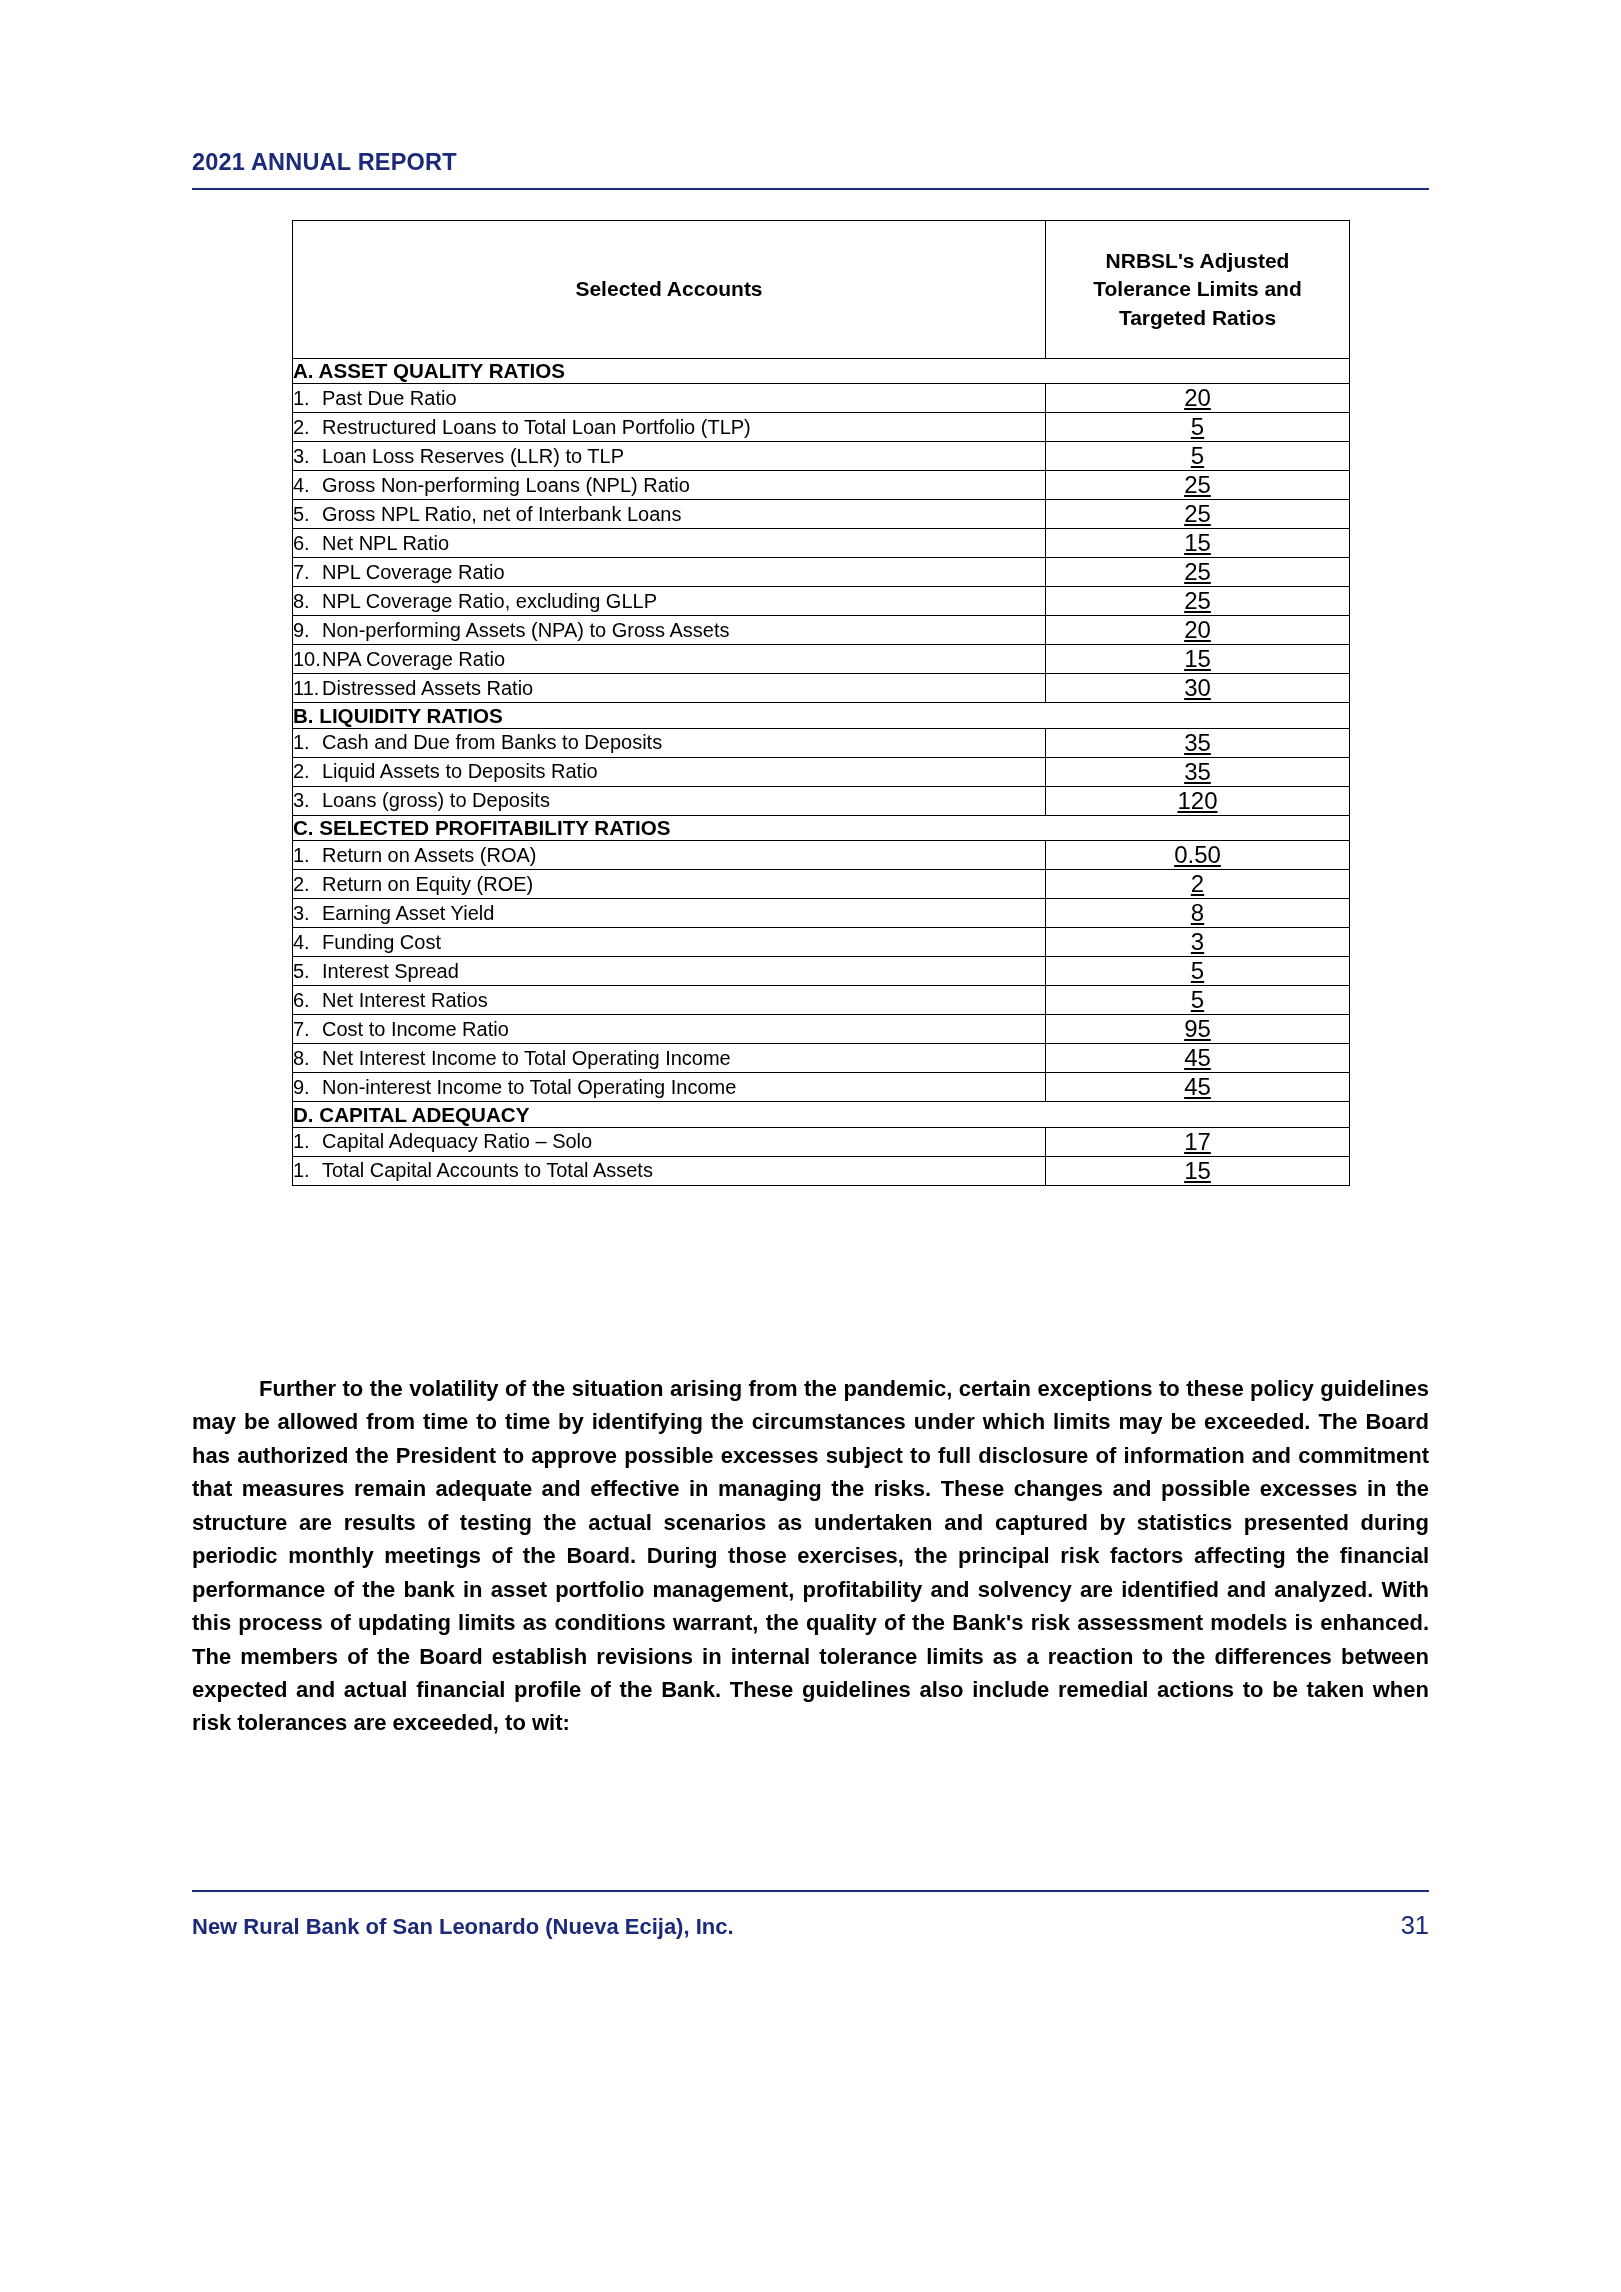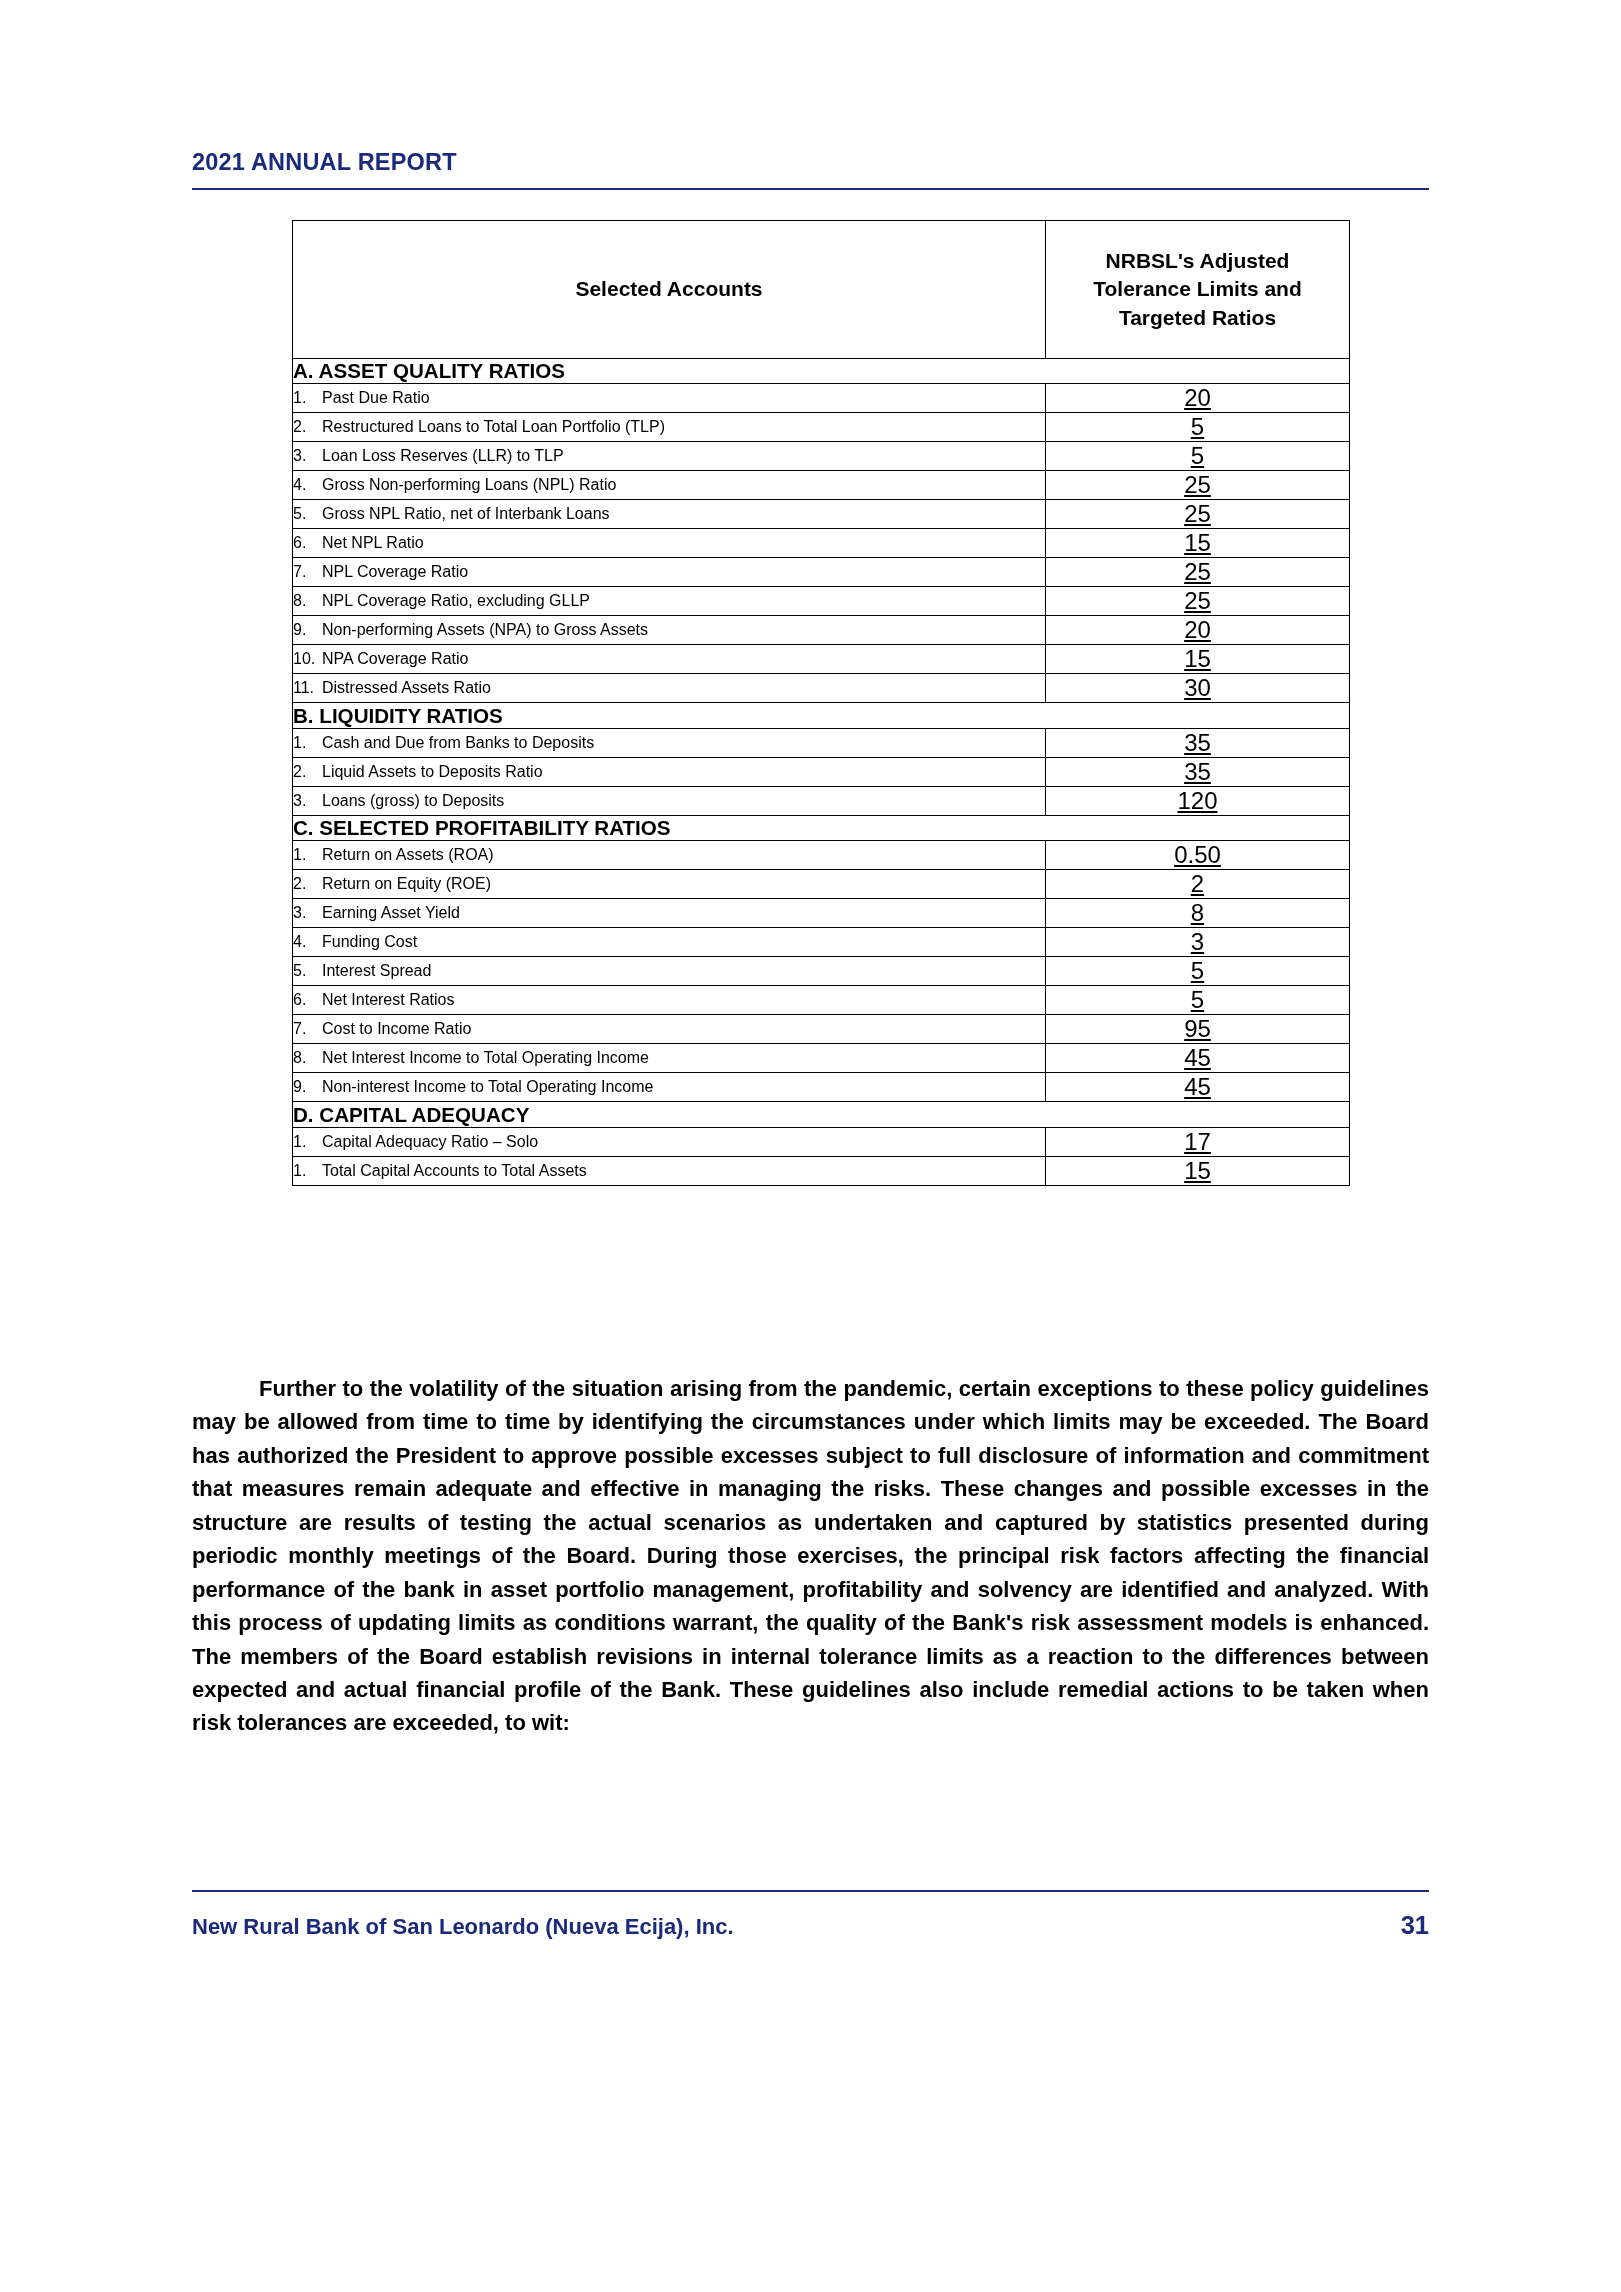--- a/index.html
+++ b/index.html
@@ -77,21 +77,21 @@
 
   td.section {
     font-weight: bold;
     padding: 5.9px 0 5.9px 13.7px;
     font-size: 20.6px;
     height: 24.5px;
   }
   td.item {
     padding: 4.9px 0 4.9px 51px;
     height: 22.5px;
-    font-size: 16px;
+    font-size: 20px;
     white-space: nowrap;
   }
   td.item .num {
     display: inline-block;
     min-width: 29px;
   }
   td.val {
     text-align: center;
     font-size: 24px;
     padding: 4.9px 0;
@@ -128,21 +128,21 @@
     justify-content: space-between;
     align-items: flex-end;
   }
   .footer-left {
     font-size: 22px;
     font-weight: bold;
     color: #1b2a7a;
   }
   .footer-right {
     font-size: 25.5px;
-    font-weight: bold;
+    font-weight: normal;
     color: #1b2a7a;
   }
 </style>
 </head>
 <body>
 
 <div class="page">
 
   <div class="header">
     <div class="header-title">2021 ANNUAL REPORT</div>

